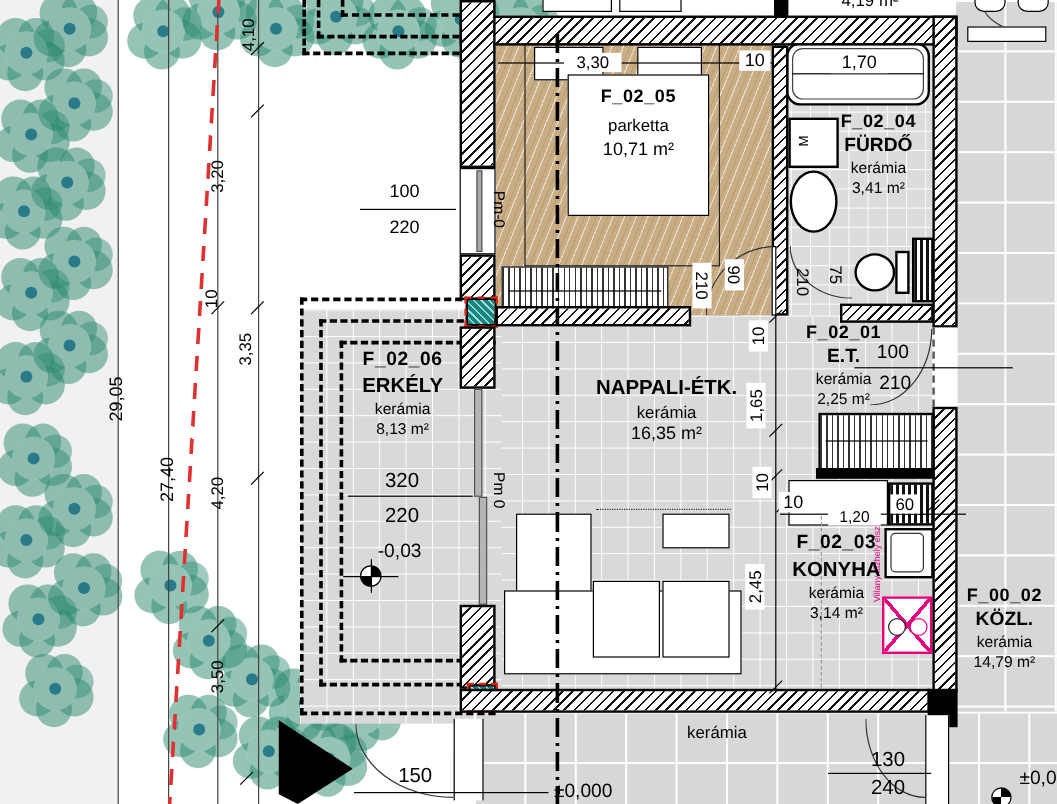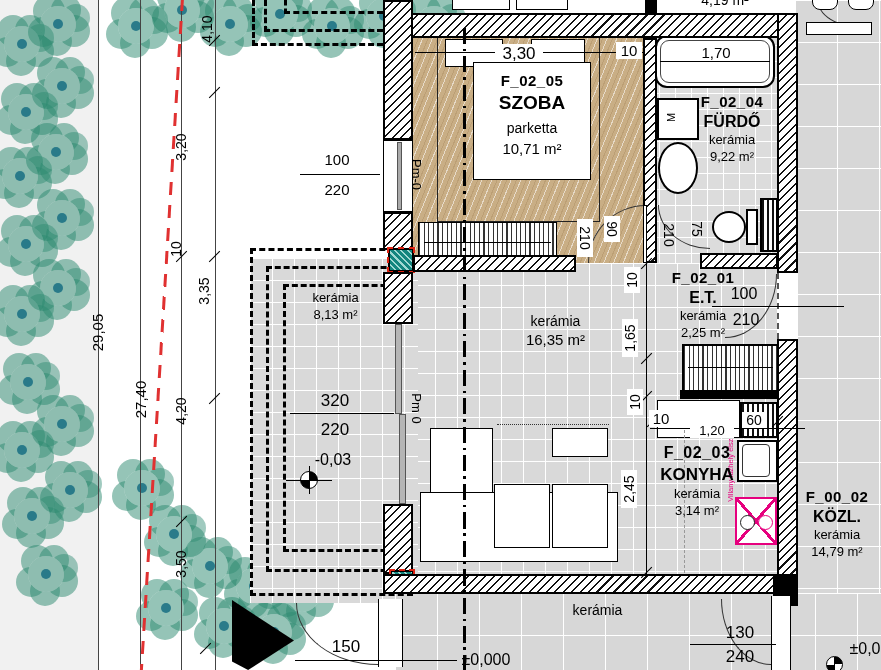--- a/index.html
+++ b/index.html
@@ -191,21 +191,21 @@
   <div class="a white" style="left:812px;top:-10px;width:26px;height:20px;border-width:1.5px;border-radius:8px"></div>
   <div class="a white" style="left:848px;top:-10px;width:26px;height:20px;border-width:1.5px;border-radius:8px"></div>
   <div class="a white" style="left:452px;top:-8px;width:58px;height:18px"></div>
   <div class="a white" style="left:516px;top:-8px;width:52px;height:18px"></div>
 
   <div class="a sect" style="left:463px;top:28px;width:3px;height:642px"></div>
 
   <div class="a blk" style="left:232px;top:600px;width:62px;height:70px;clip-path:polygon(0 0,100% 58%,26% 100%,0 88%)"></div>
 
   <div class="a dline" style="left:415px;top:52px;width:230px;border-top-width:1px"></div>
-  <div class="a dim halo" style="left:495px;top:44px;width:48px;font-size:17px">3,30</div>
+  <div class="a dim halo" style="left:470px;top:44px;width:48px;font-size:14px">3,30</div>
   <div class="a dim halo" style="left:616px;top:42px;width:26px;font-size:15px">10</div>
 
   <div class="a dim" style="left:317px;top:152px;width:40px;font-size:15px">100</div>
   <div class="a dline" style="left:300px;top:174px;width:80px"></div>
   <div class="a dim" style="left:317px;top:182px;width:40px;font-size:15px">220</div>
   <div class="a dim vt2" style="left:391px;top:168px;width:50px;font-size:13px">Pm-0</div>
 
   <div class="a dim vt2 halo" style="left:566px;top:230px;width:38px">210</div>
   <div class="a dim vt2 halo" style="left:599px;top:221px;width:26px">90</div>
 
@@ -247,52 +247,54 @@
   <div class="a dline" style="left:690px;top:644px;width:86px"></div>
   <div class="a dim" style="left:710px;top:648px;width:60px;font-size:17px">240</div>
   <div class="a dim" style="left:322px;top:638px;width:48px;font-size:17px">150</div>
   <div class="a dline" style="left:295px;top:660px;width:162px;border-top-width:1px"></div>
   <div class="a dim" style="left:450px;top:652px;width:72px;font-size:16px">±0,000</div>
   <div class="a dim" style="left:845px;top:641px;width:40px;font-size:16px">±0,0</div>
   <div class="a lvl" style="left:826px;top:656px;width:17px;height:17px"></div>
 
   <div class="a rlabel white" style="left:473px;top:62px;width:118px;height:118px;border-width:1px;padding-top:8px">
     <div class="code">F_02_05</div>
-    <div class="rname" style="font-size:19px">SZOBA</div>
     <div class="rsub" style="font-size:14px;margin-top:4px">parketta</div>
     <div class="rsub" style="font-size:15px;margin-top:2px">10,71 m²</div>
   </div>
 
   <div class="a rlabel" style="left:684px;top:92px;width:96px">
     <div class="code">F_02_04</div>
     <div class="rname">FÜRDŐ</div>
     <div class="rsub">kerámia</div>
-    <div class="rsub">9,22 m²</div>
+    <div class="rsub">3,41 m²</div>
   </div>
 
   <div class="a rlabel" style="left:650px;top:268px;width:106px">
     <div class="code">F_02_01</div>
     <div class="rname">E.T.</div>
     <div class="rsub">kerámia</div>
     <div class="rsub">2,25 m²</div>
   </div>
 
   <div class="a rlabel" style="left:478px;top:312px;width:155px">
+    <div class="rname" style="font-size:17px">NAPPALI-ÉTK.</div>
     <div class="rsub" style="font-size:14px">kerámia</div>
     <div class="rsub" style="font-size:15px">16,35 m²</div>
   </div>
 
   <div class="a rlabel" style="left:645px;top:443px;width:104px">
     <div class="code" style="font-size:16px">F_02_03</div>
     <div class="rname" style="font-size:17px">KONYHA</div>
     <div class="rsub">kerámia</div>
     <div class="rsub">3,14 m²</div>
   </div>
 
   <div class="a rlabel" style="left:278px;top:290px;width:115px">
+    <div class="code" style="font-size:16px">F_02_06</div>
+    <div class="rname" style="font-size:17px">ERKÉLY</div>
     <div class="rsub">kerámia</div>
     <div class="rsub">8,13 m²</div>
   </div>
 
   <div class="a rlabel" style="left:793px;top:487px;width:88px">
     <div class="code">F_00_02</div>
     <div class="rname">KÖZL.</div>
     <div class="rsub">kerámia</div>
     <div class="rsub">14,79 m²</div>
   </div>

